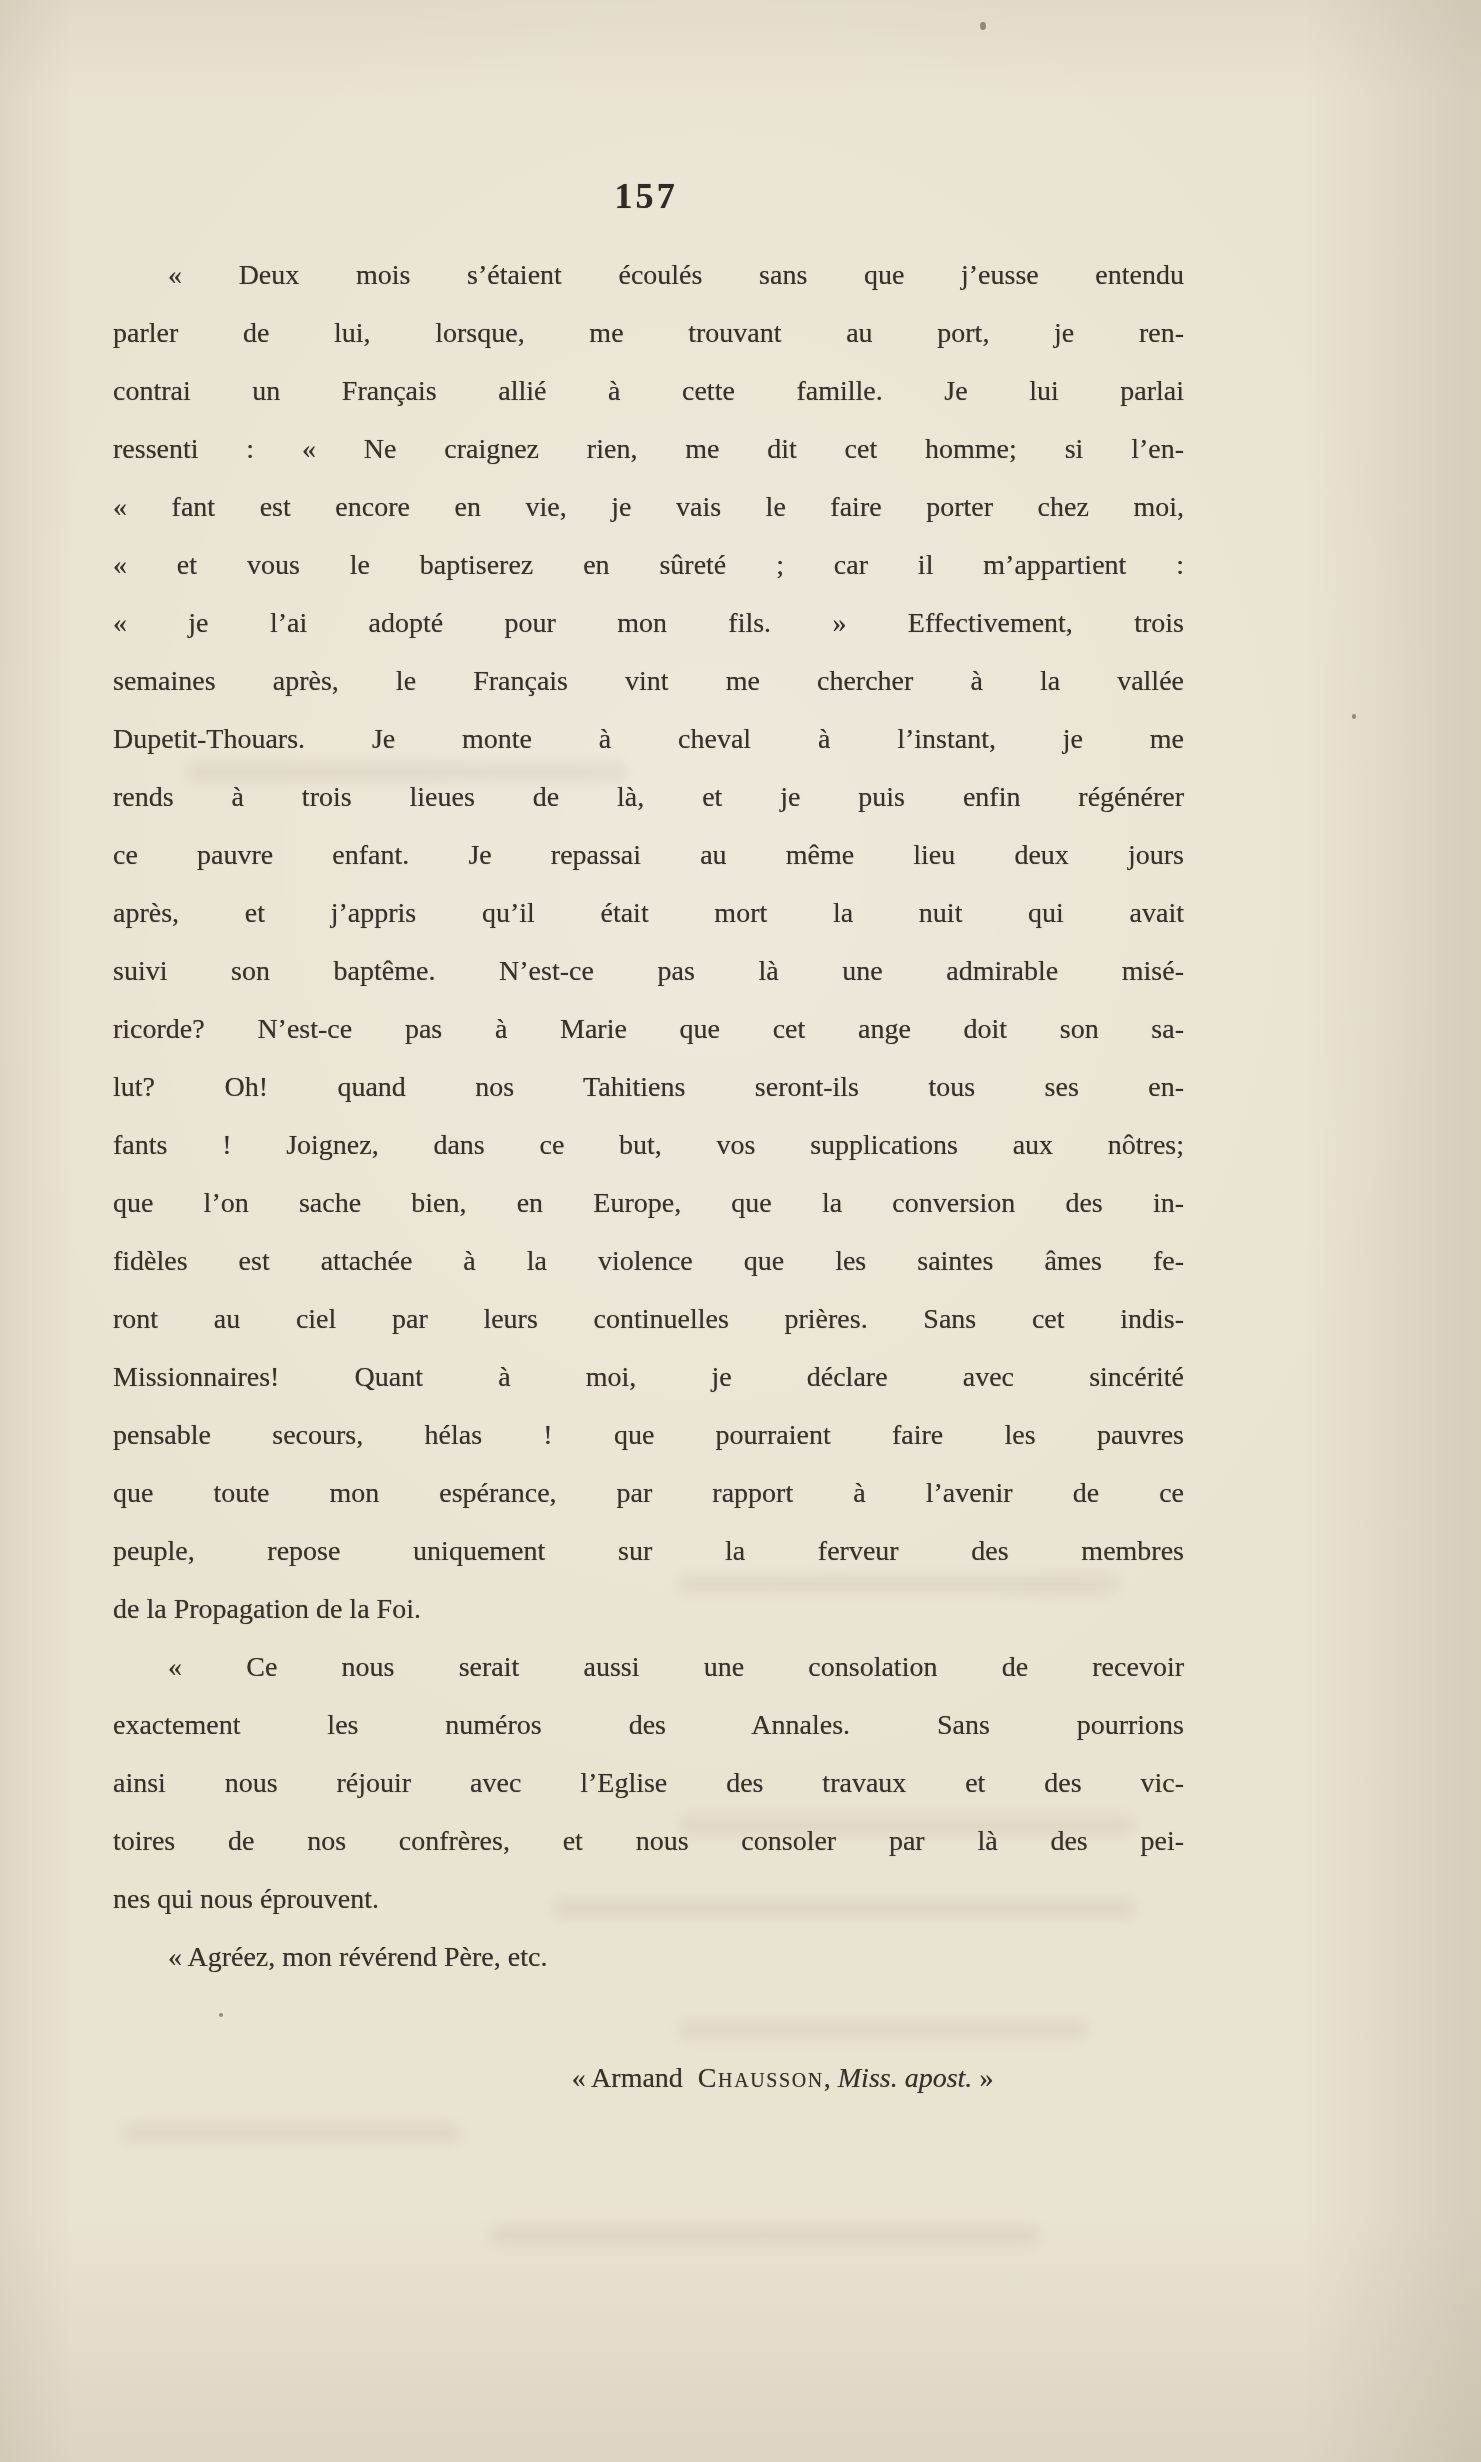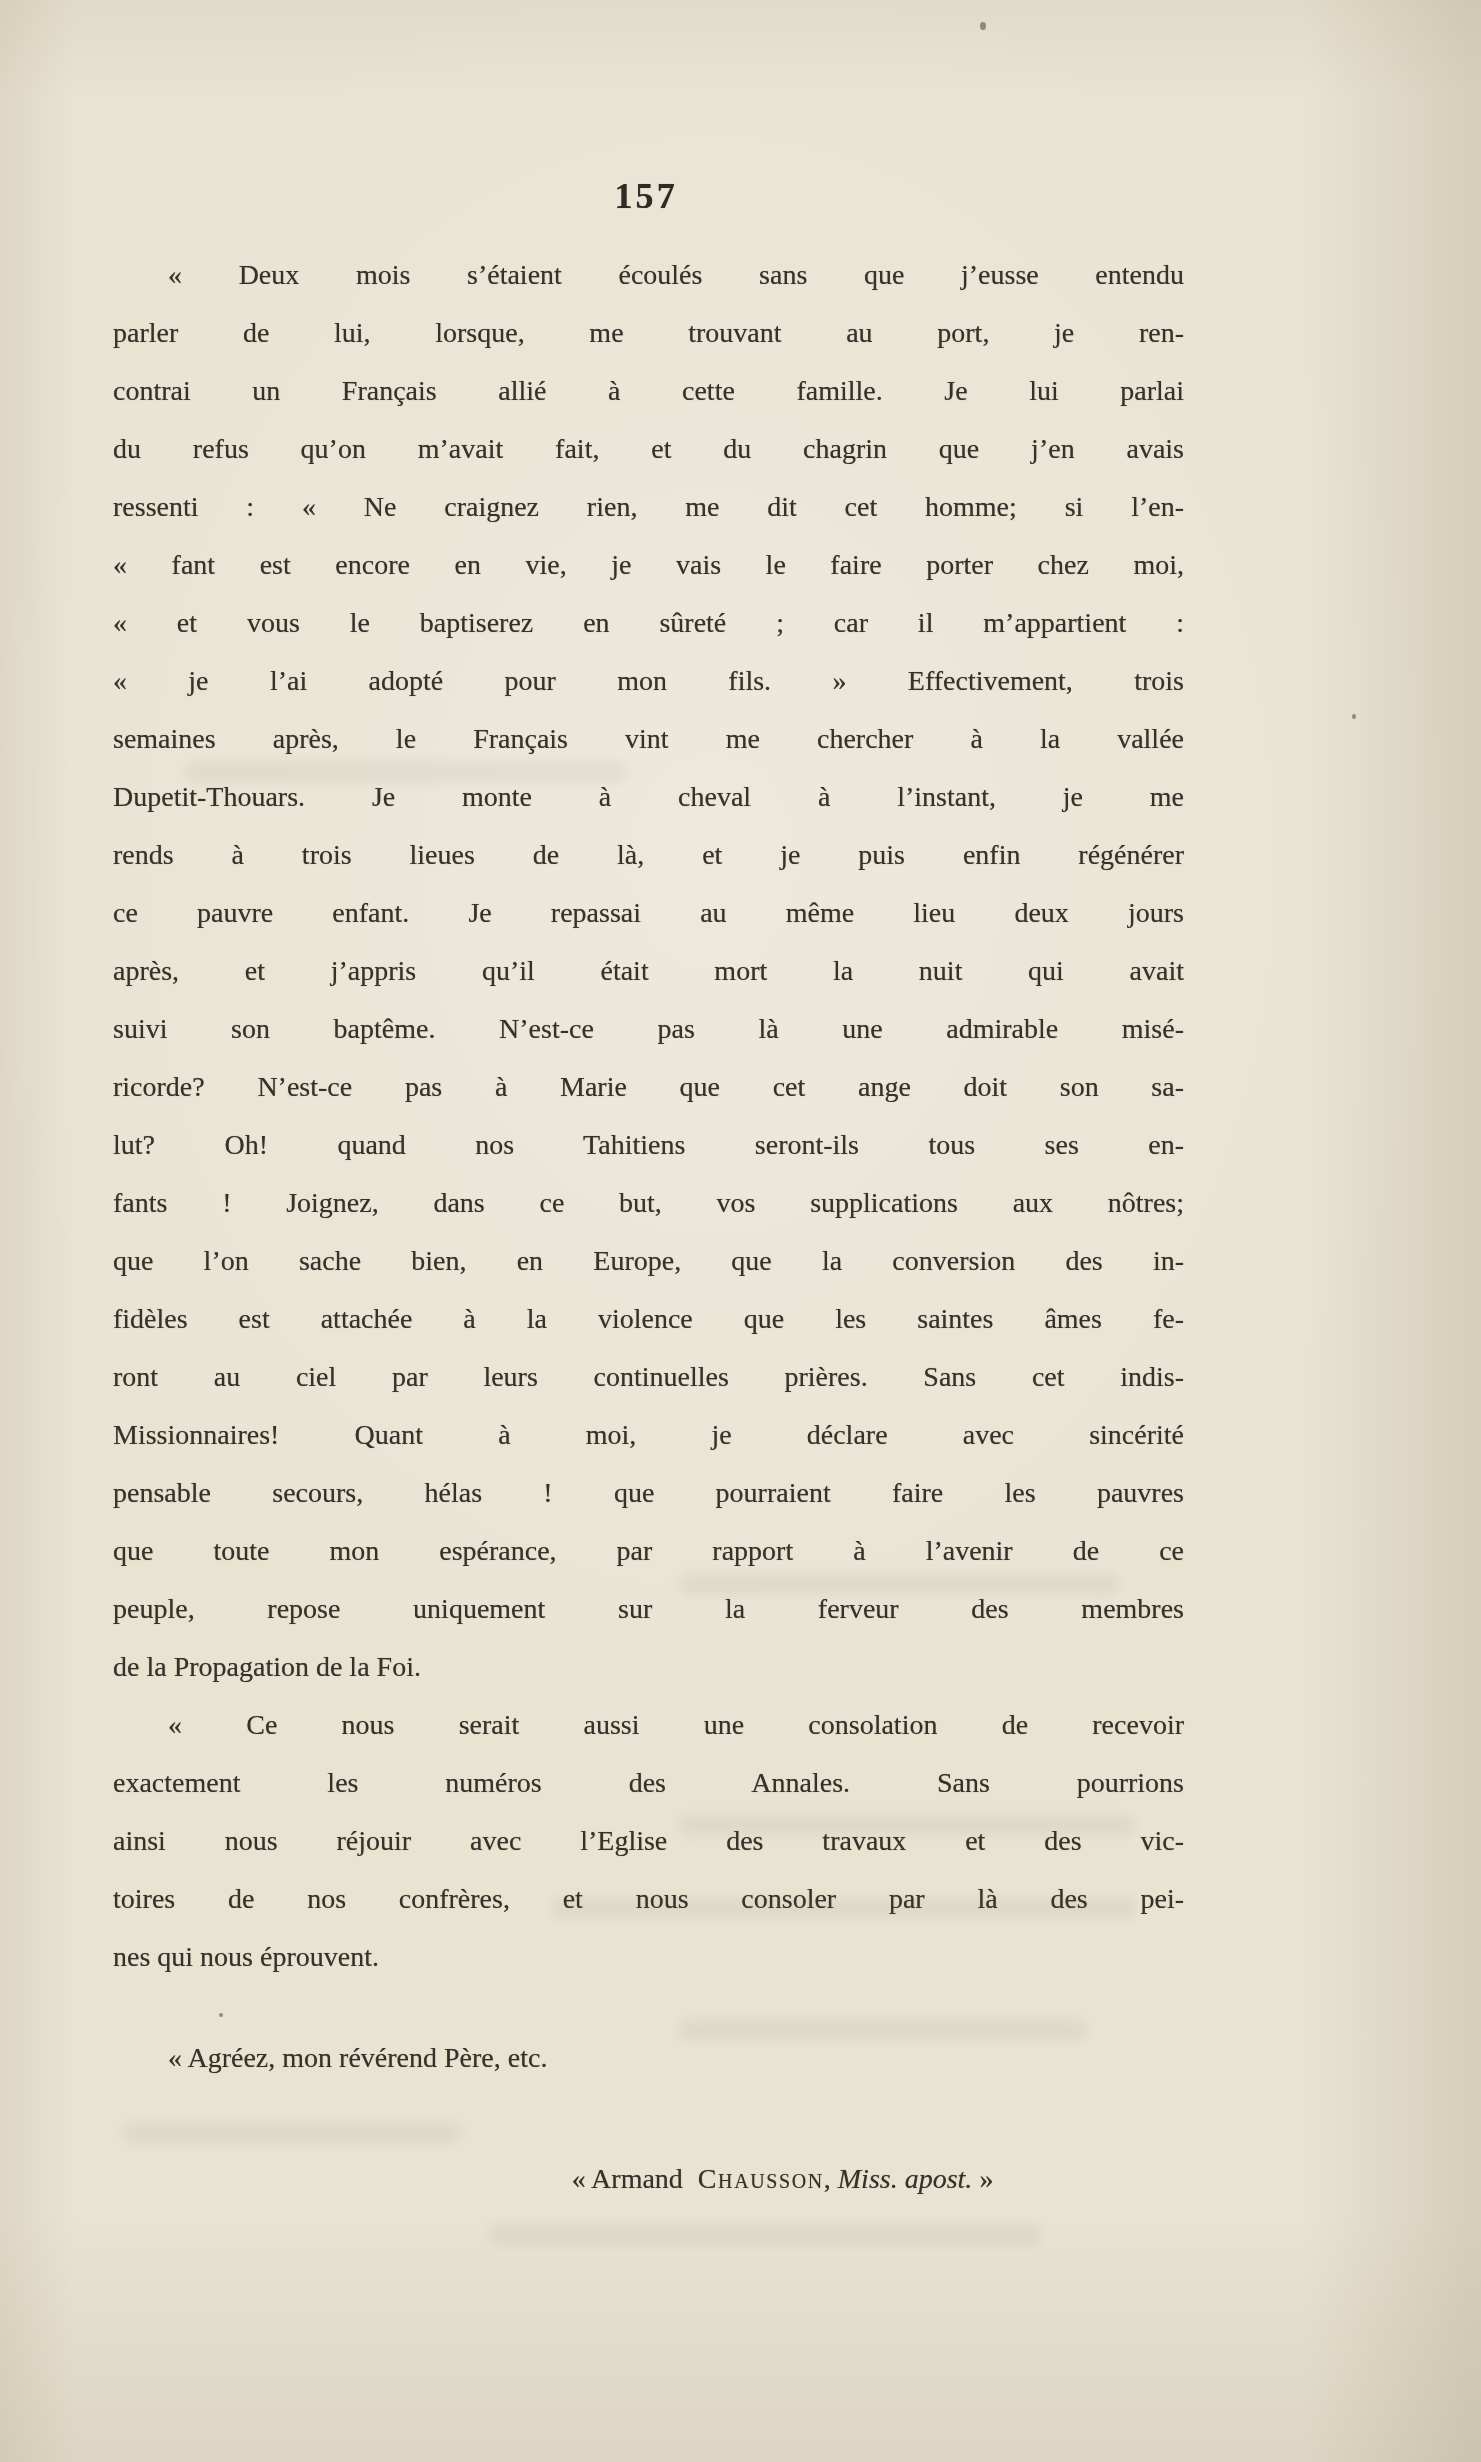--- a/index.html
+++ b/index.html
@@ -45,21 +45,20 @@
   .line {
     text-align: justify;
     text-align-last: justify;
     white-space: normal;
     height: 58px;
     overflow: visible;
   }
   .line.indent { text-indent: 55px; }
   .line.para-last { text-align-last: left; }
   .closing {
-    margin-top: 43px;
     text-indent: 55px;
     height: 58px;
   }
   .signature {
     margin-top: 63px;
     text-align: center;
     padding-left: 268px;
     height: 58px;
   }
   .signature .smallcaps { font-variant: small-caps; letter-spacing: 1.6px; margin-left: 8px; }
@@ -86,21 +85,20 @@
 
 <div class="page">
 
   <div class="page-number">157</div>
 
   <div class="textblock">
     <div>
         <div class="line indent">« Deux mois s’étaient écoulés sans que j’eusse entendu</div>
         <div class="line">parler de lui, lorsque, me trouvant au port, je ren-</div>
         <div class="line">contrai un Français allié à cette famille. Je lui parlai</div>
-        <div class="line">du refus qu’on m’avait fait, et du chagrin que j’en avais</div>
         <div class="line">ressenti : « Ne craignez rien, me dit cet homme; si l’en-</div>
         <div class="line">« fant est encore en vie, je vais le faire porter chez moi,</div>
         <div class="line">« et vous le baptiserez en sûreté ; car il m’appartient :</div>
         <div class="line">« je l’ai adopté pour mon fils. » Effectivement, trois</div>
         <div class="line">semaines après, le Français vint me chercher à la vallée</div>
         <div class="line">Dupetit-Thouars. Je monte à cheval à l’instant, je me</div>
         <div class="line">rends à trois lieues de là, et je puis enfin régénérer</div>
         <div class="line">ce pauvre enfant. Je repassai au même lieu deux jours</div>
         <div class="line">après, et j’appris qu’il était mort la nuit qui avait</div>
         <div class="line">suivi son baptême. N’est-ce pas là une admirable misé-</div>

